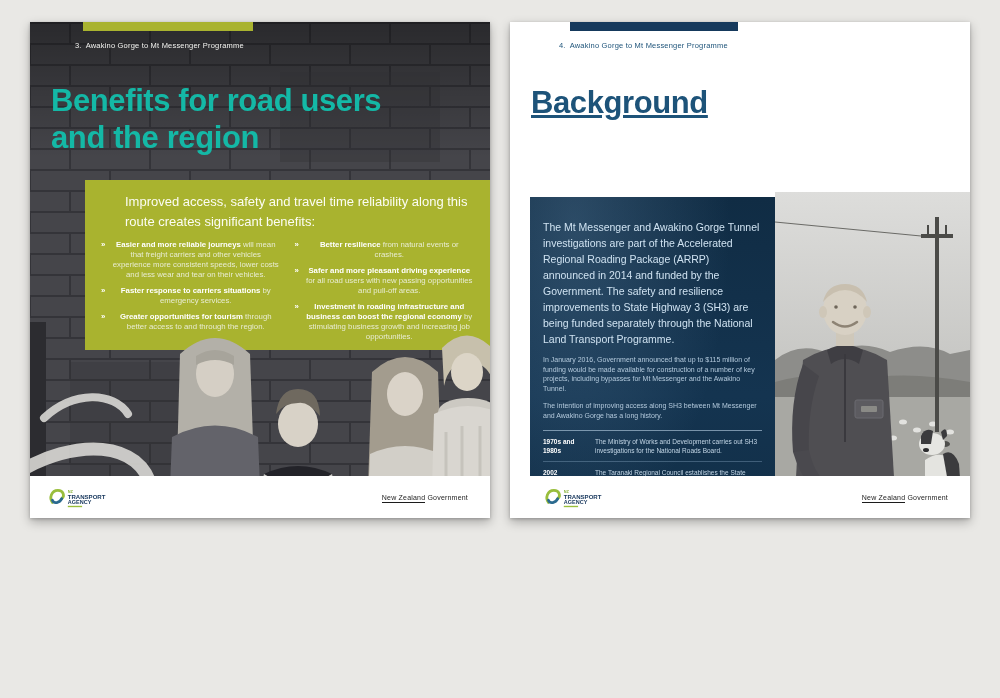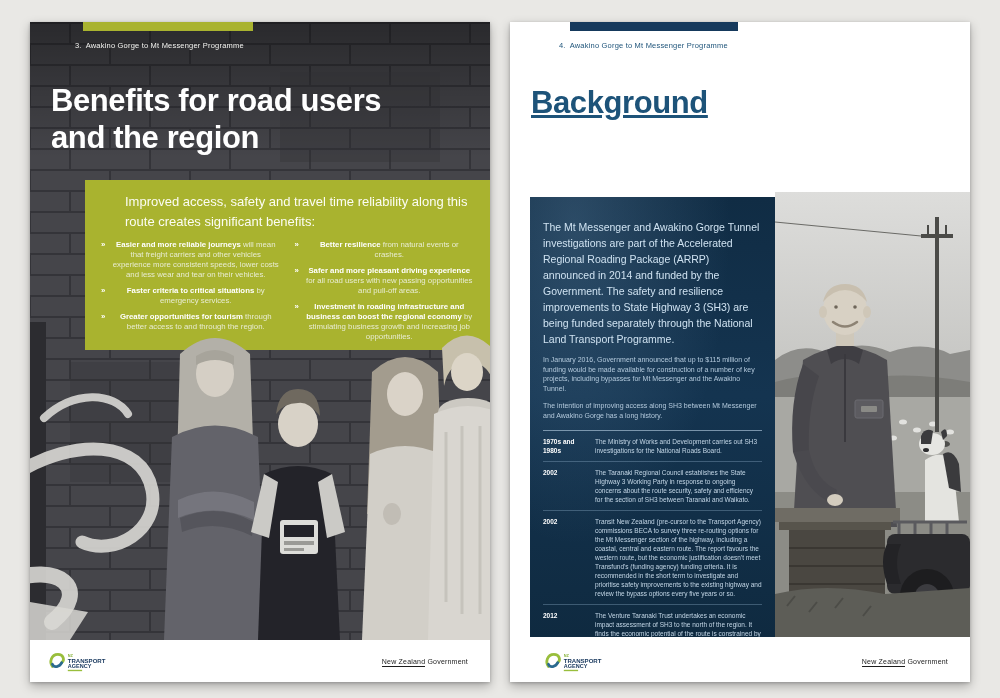--- a/index.html
+++ b/index.html
@@ -4,38 +4,38 @@
 <style>
   * { margin:0; padding:0; box-sizing:border-box; }
   html,body { width:1000px; height:698px; }
   body {
     position:relative;
     background:#e9e8e5;
     font-family:"Liberation Sans", sans-serif;
     overflow:hidden;
   }
   .page {
-    position:absolute; top:22px; width:460px; height:660px;
+    position:absolute; top:22px; width:460px; height:496px;
     overflow:hidden; background:#fff;
     box-shadow:0 4px 10px rgba(0,0,0,.28), 0 1px 3px rgba(0,0,0,.2);
   }
   .page-left  { left:30px;  background:#3f3f42; }
   .page-right { left:510px; }
 
   .accent-tab { position:absolute; top:0; height:9px; }
   .page-left  .accent-tab { left:53px; width:170px; background:#a9b32f; }
   .page-right .accent-tab { left:60px; width:168px; background:#15395c; }
 
   .crumb { position:absolute; top:19px; font-size:7.5px; letter-spacing:.2px; }
   .page-left  .crumb { left:45px; color:#f2f2ef; }
   .page-right .crumb { left:49px; color:#1d5379; }
   .crumb .num { margin-right:4px; }
 
   .title { position:absolute; left:21px; font-weight:bold; font-size:31px; line-height:37px; letter-spacing:-.4px; }
-  .page-left  .title { top:60px; color:#ffffff; }
+  .page-left  .title { top:60px; color:#14b8a6; }
   .page-right .title { top:62px; color:#1d5379;text-decoration:underline; }
 
   
   .wall   { position:absolute; left:0; top:0; }
   .family { position:absolute; left:0; top:240px; }
 
   
   .green-box {
     position:absolute; left:55px; top:158px; width:405px; height:170px;
     background:#a9b32f; padding:12px 16px 0 16px;
@@ -124,21 +124,21 @@
   <div class="green-box">
     <p class="gb-heading">Improved access, safety and travel time reliability along this route creates significant benefits:</p>
     <div class="gb-cols">
       <div class="gb-col">
         <div class="bullet">
           <span class="bm">»</span>
           <span class="bt"><b>Easier and more reliable journeys</b><span> will mean that freight carriers and other vehicles experience more consistent speeds, lower costs and less wear and tear on their vehicles.</span></span>
         </div>
         <div class="bullet">
           <span class="bm">»</span>
-          <span class="bt"><b>Faster criteria to critical situations</b><span> by emergency services.</span></span>
+          <span class="bt"><b>Faster response to carriers situations</b><span> by emergency services.</span></span>
         </div>
         <div class="bullet">
           <span class="bm">»</span>
           <span class="bt"><b>Greater opportunities for tourism</b><span> through better access to and through the region.</span></span>
         </div>
       </div>
       <div class="gb-col">
         <div class="bullet">
           <span class="bm">»</span>
           <span class="bt"><b>Better resilience</b><span> from natural events or crashes.</span></span>

